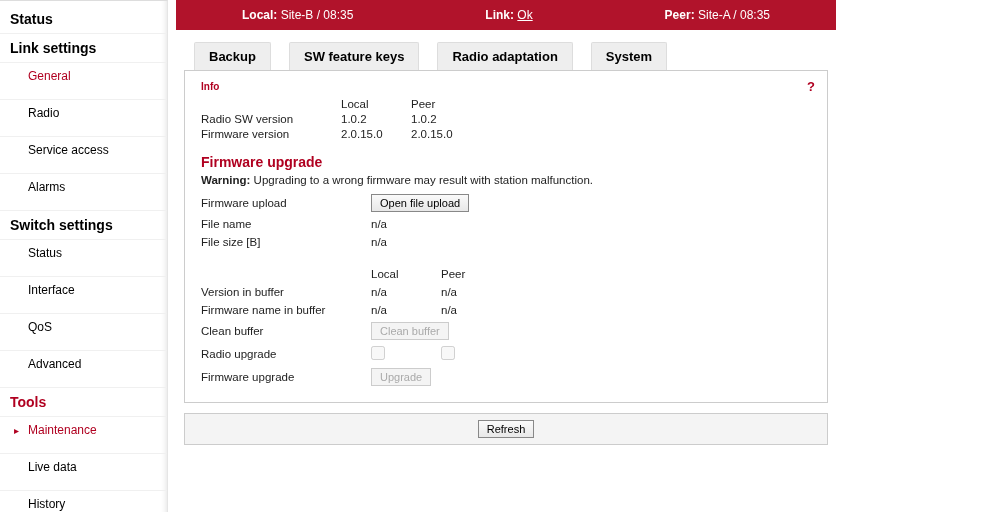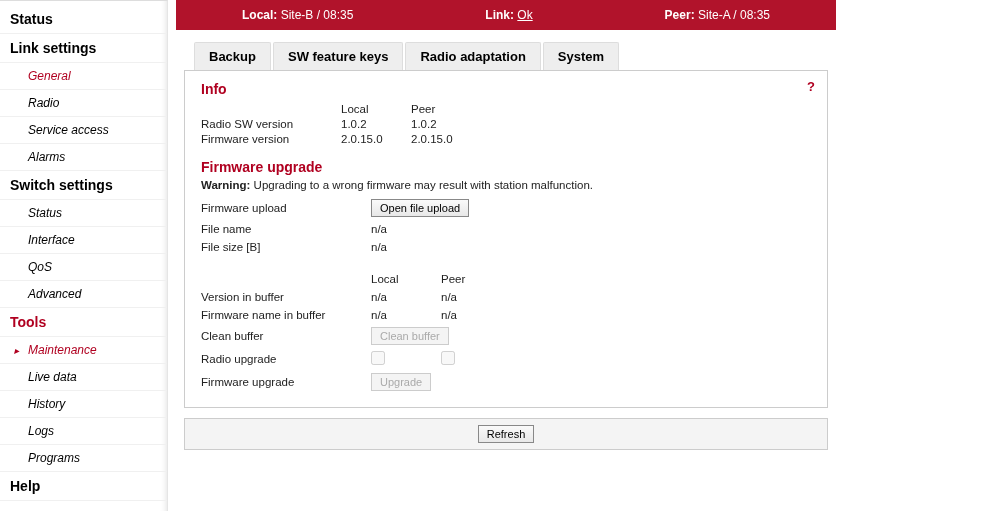--- a/index.html
+++ b/index.html
@@ -32,24 +32,23 @@
     padding: 6px 10px 6px 10px;
     border-bottom: 1px solid #f0f0f0;
   }
   .side-section-title.red { color: #b00020; }
   .side-item {
     display: flex;
     align-items: center;
     gap: 4px;
     font-size: 12px;
     color: #000;
-    padding: 6px 10px 6px 28px;
+    padding: 6px 10px 16px 28px;
     border-bottom: 1px solid #f0f0f0;
     cursor: pointer;
-    font-style: italic;
   }
   .side-item.red { color: #b00020; }
   .side-item .chevron {
     position: absolute;
     left: 14px;
     color: #b00020;
     font-size: 10px;
   }
   .side-item { position: relative; }
   
@@ -65,21 +64,21 @@
     align-items: center;
     justify-content: space-around;
     font-size: 12px;
     margin-right: 2px;
   }
   .statusbar b { font-weight: bold; }
   .statusbar .ok { text-decoration: underline; }
   .tabs-row {
     display: flex;
     align-items: flex-end;
-    gap: 2px;
+    gap: 18px;
     padding: 12px 0 0 18px;
   }
   .tab {
     background: #eeeeee;
     border: 1px solid #ddd;
     border-bottom: none;
     padding: 6px 14px;
     font-size: 13px;
     font-weight: bold;
     color: #000;
@@ -106,21 +105,21 @@
     top: 8px;
     right: 12px;
     color: #b00020;
     font-weight: bold;
     font-size: 13px;
     cursor: pointer;
   }
   .section-title {
     color: #b00020;
     font-weight: bold;
-    font-size: 14px;
+    font-size: 10px;
     margin: 0 0 6px 0;
   }
   .grid {
     display: grid;
     grid-template-columns: 140px 70px 80px;
     row-gap: 3px;
     font-size: 11.5px;
     color: #222;
   }
   .grid .hdr { font-size: 11.5px; color: #222; }

